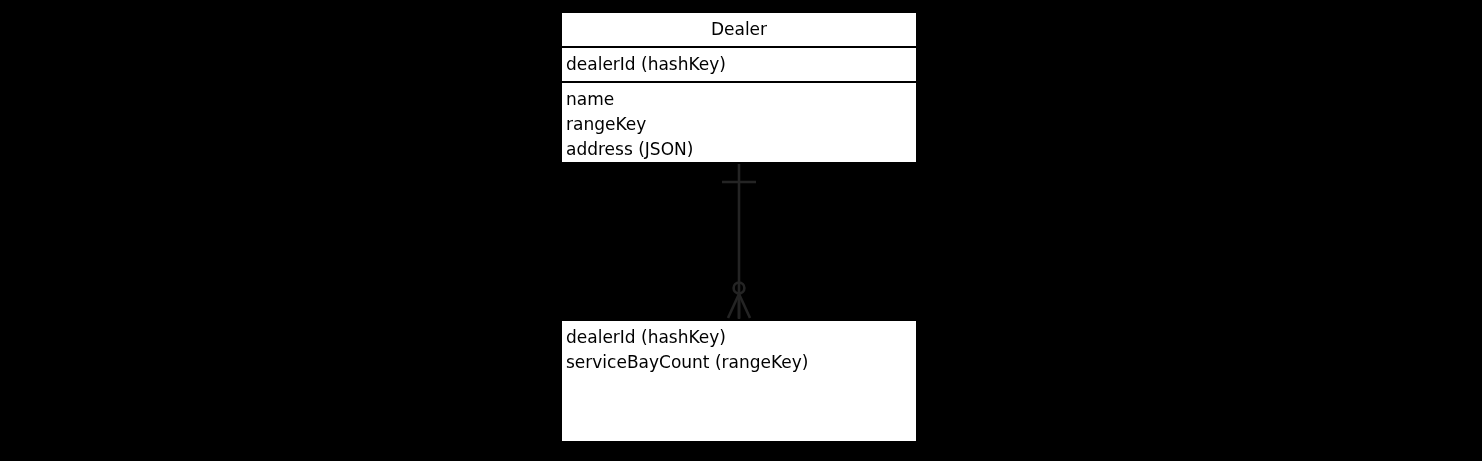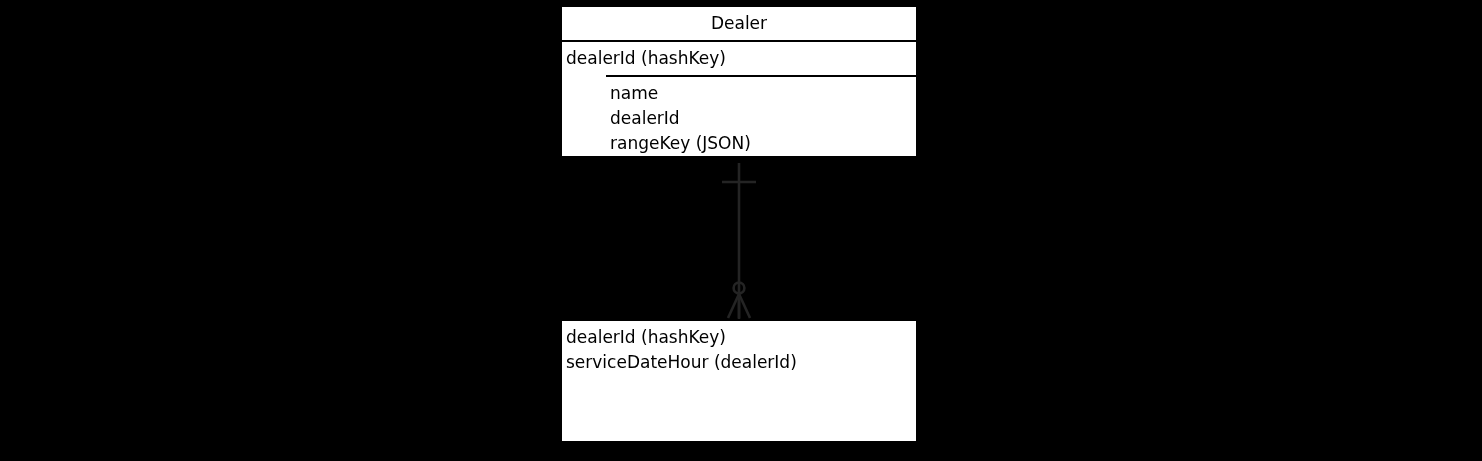--- a/index.html
+++ b/index.html
@@ -40,36 +40,35 @@
     white-space: nowrap;
     overflow: hidden;
   }
 
   .compartment {
     box-sizing: border-box;
     padding: 4px 12px 4px 4px;
   }
   .compartment + .compartment {
     border-top: 2px solid #000000;
-    margin-left: 44px;
   }
 
   .attr {
     font-size: 17px;
     line-height: 25px;
     height: 25px;
     white-space: nowrap;
     overflow: hidden;
     color: #000000;
   }
 
   
   #entity-dealer {
     left: 560px;
-    top: 5px;
+    top: 11px;
     width: 358px;
     height: 153px;
   }
   #entity-timeslot {
     left: 560px;
     top: 319px;
     width: 358px;
     height: 124px;
   }
 
@@ -105,27 +104,27 @@
 
   <div class="entity" id="entity-dealer">
     <div class="entity-title">Dealer</div>
 
     <div class="compartment">
       <div class="attr">dealerId (hashKey)</div>
     </div>
 
     <div class="compartment">
       <div class="attr">name</div>
-      <div class="attr">dealerId</div>
-      <div class="attr">rangeKey (JSON)</div>
+      <div class="attr">rangeKey</div>
+      <div class="attr">address (JSON)</div>
     </div>
   </div>
 
   <div class="entity" id="entity-timeslot">
 
     <div class="compartment">
       <div class="attr">dealerId (hashKey)</div>
-      <div class="attr">serviceDateHour (dealerId)</div>
+      <div class="attr">serviceBayCount (rangeKey)</div>
     </div>
 
   </div>
 
 </div>
 
 </body></html>

